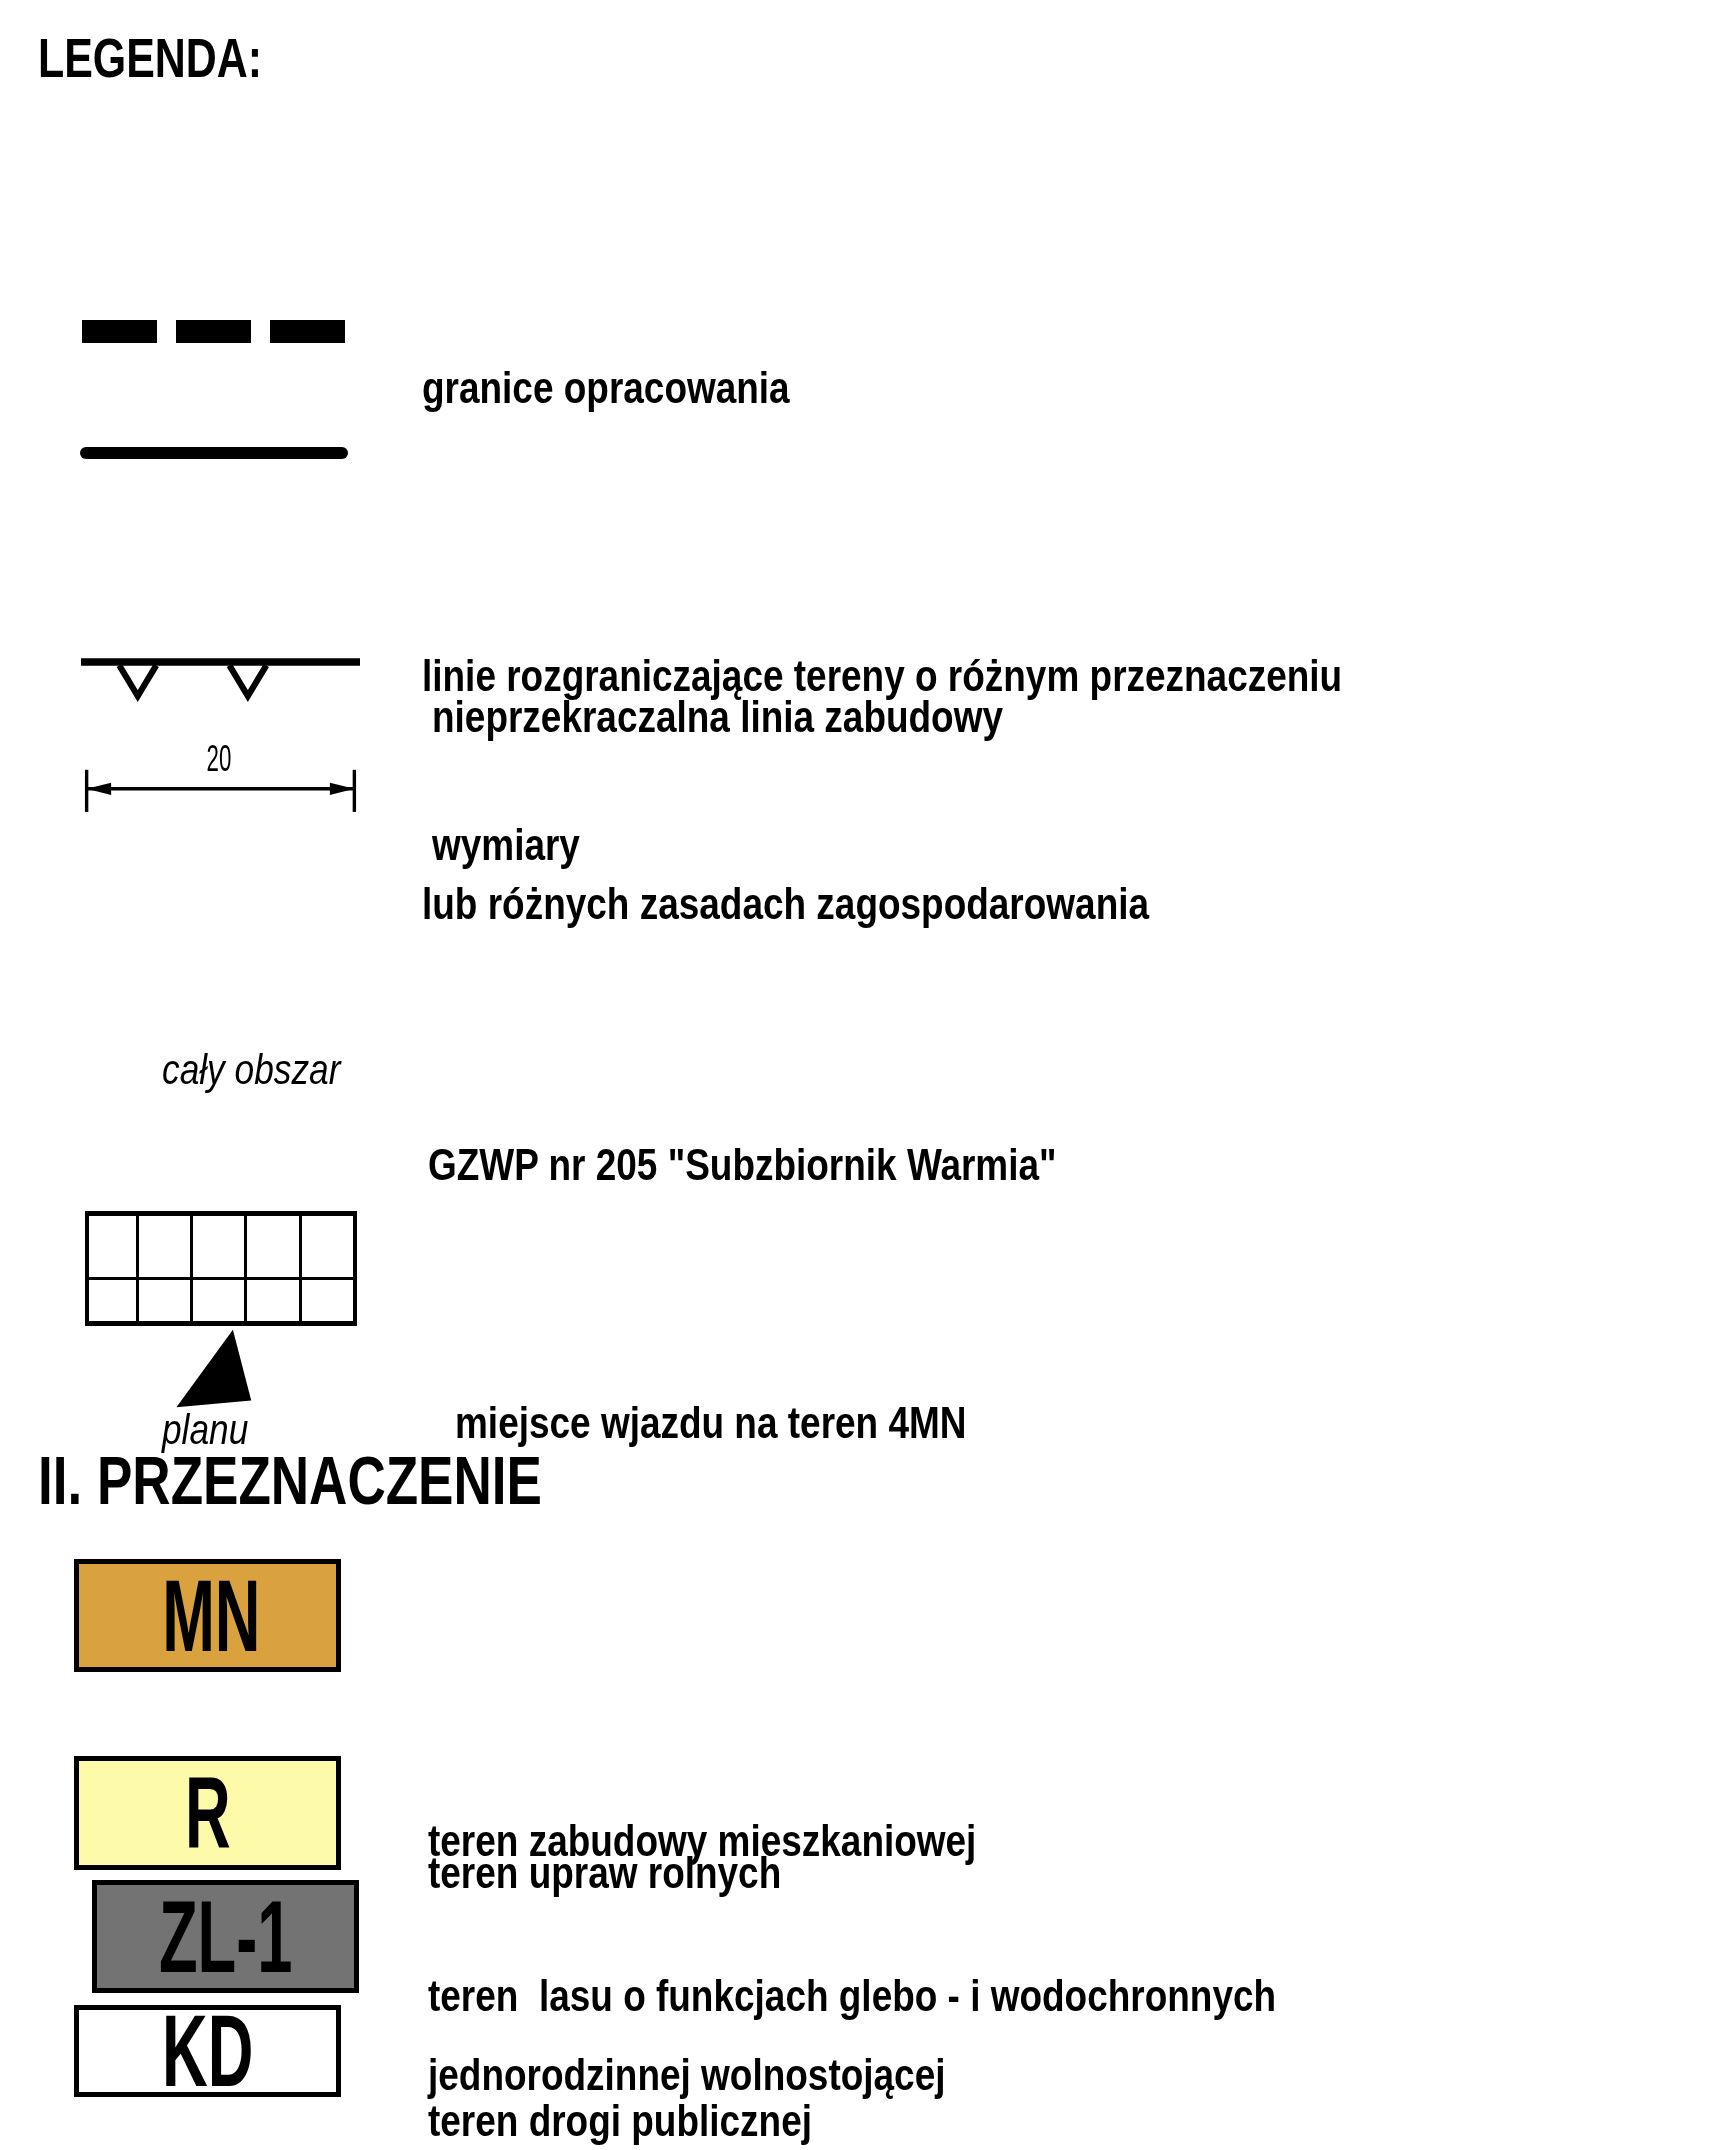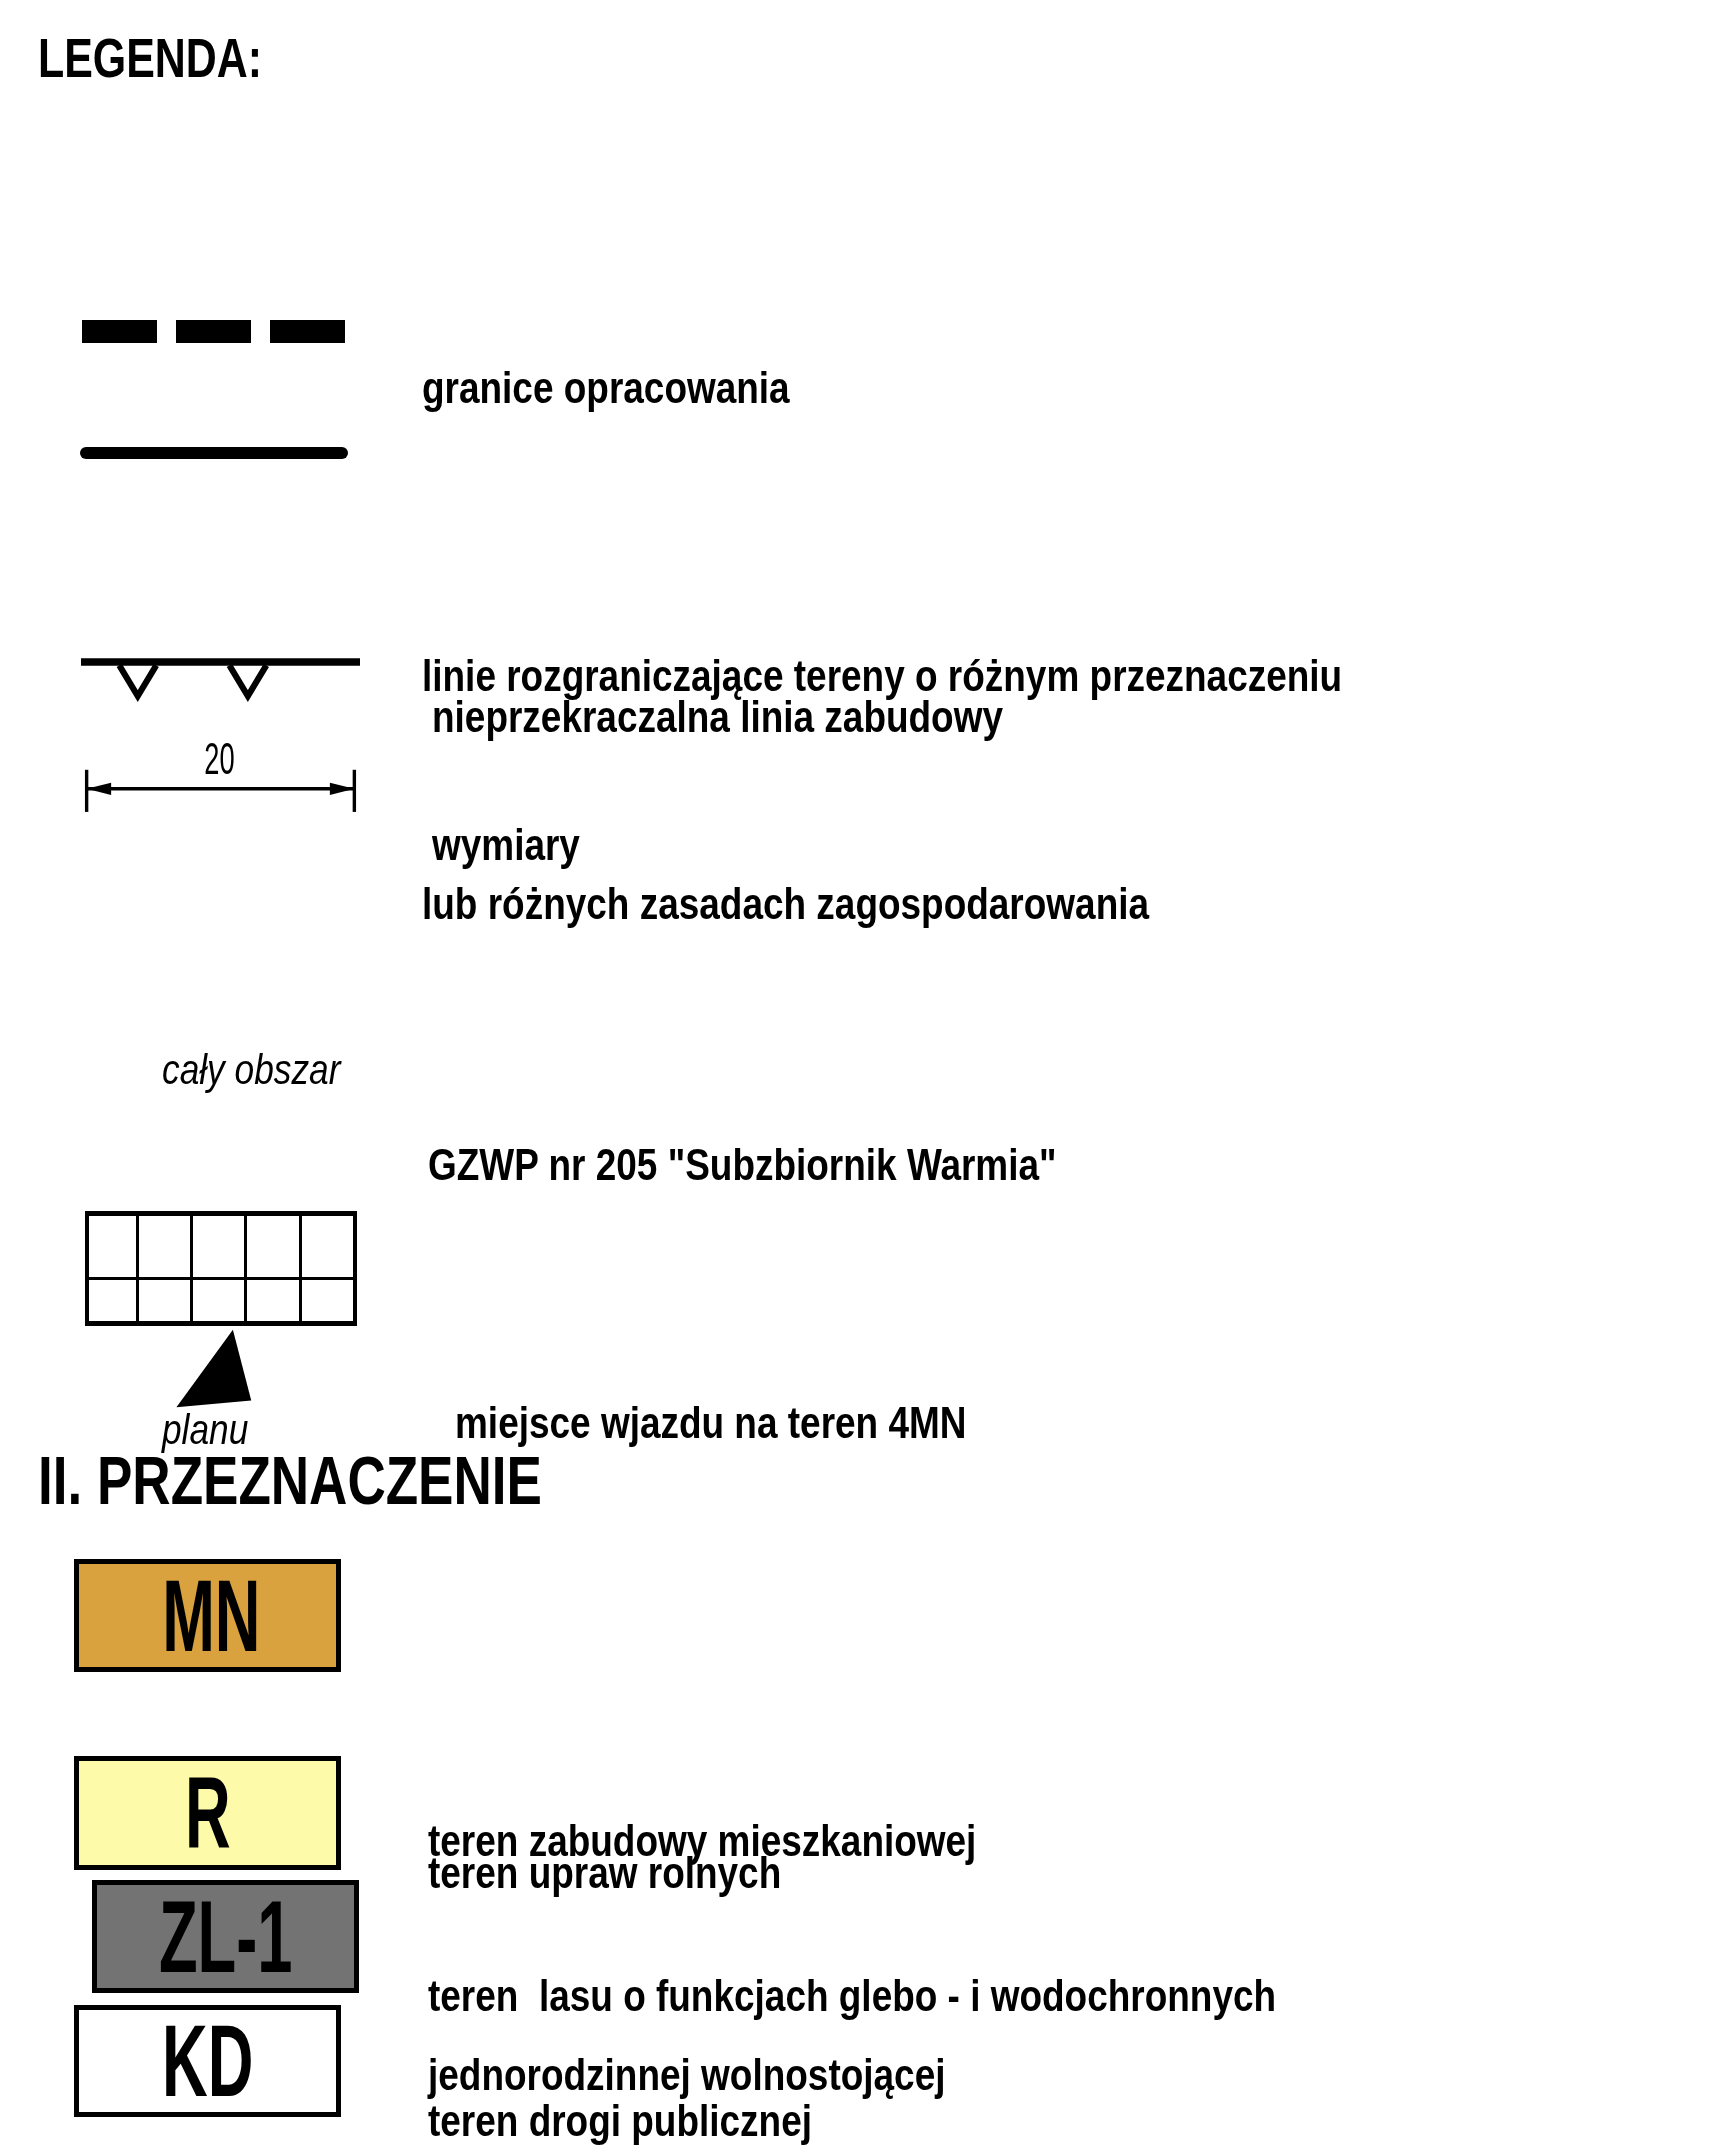--- a/index.html
+++ b/index.html
@@ -12,21 +12,21 @@
   .cx{display:inline-block;transform:scaleX(0.84);transform-origin:0 0;white-space:pre;}
   .cxc{display:inline-block;transform:scaleX(0.62);transform-origin:50% 50%;white-space:pre;}
   .cxh{display:inline-block;transform:scaleX(0.78);transform-origin:0 0;white-space:pre;}
   .ttl{font-weight:bold;font-size:55px;line-height:79px;}
   .hd{font-weight:bold;font-size:68px;line-height:68px;}
   .lbl{font-weight:bold;font-size:44px;line-height:60px;white-space:pre;}
   .lh112{line-height:76px;}
   .lh114{line-height:78px;}
   .lh118{line-height:81px;}
   .scope{font-style:italic;font-weight:400;font-size:42px;line-height:56px;white-space:pre;}
-  .dimnum{font-weight:400;font-size:44px;line-height:36px;}
+  .dimnum{font-weight:400;font-size:36px;line-height:36px;}
   
   .dashrow{display:flex;gap:19px;}
   .dash{display:block;width:75px;height:22.5px;background:#000;}
   
   .solidline{width:268px;height:12.3px;background:#000;border-radius:6.1px;}
   
   .grid{width:272px;height:115px;box-sizing:border-box;background:#fff;
         border:4.1px solid #000;border-top-width:5.5px;border-bottom-width:5.5px;position:absolute;}
   .grid i{position:absolute;top:0;bottom:0;width:2.7px;background:#000;}
   .grid b{position:absolute;left:0;right:0;height:2.7px;background:#000;}
@@ -138,21 +138,21 @@
     <span class="cx">teren upraw rolnych</span>
   </div>
 
   <div class="abs zone" style="left: 92px; top: 1880px; height: 113px; background-color: #737373;">
     <span class="code cxc">ZL-1</span>
   </div>
   <div class="abs lbl" style="left:379px;top:1906px">
     <span class="cx">teren  lasu o funkcjach glebo - i wodochronnych</span>
   </div>
 
-  <div class="abs zone" style="left: 74px; top: 2005px; height: 112px; background-color: rgb(255, 255, 255);">
+  <div class="abs zone" style="left: 74px; top: 2005px; height: 92px; background-color: rgb(255, 255, 255);">
     <span class="code cxc">KD</span>
   </div>
   <div class="abs lbl" style="left:379px;top:2031px">
     <span class="cx">teren drogi publicznej</span>
   </div>
 
 </div>
 
 
 </body></html>

